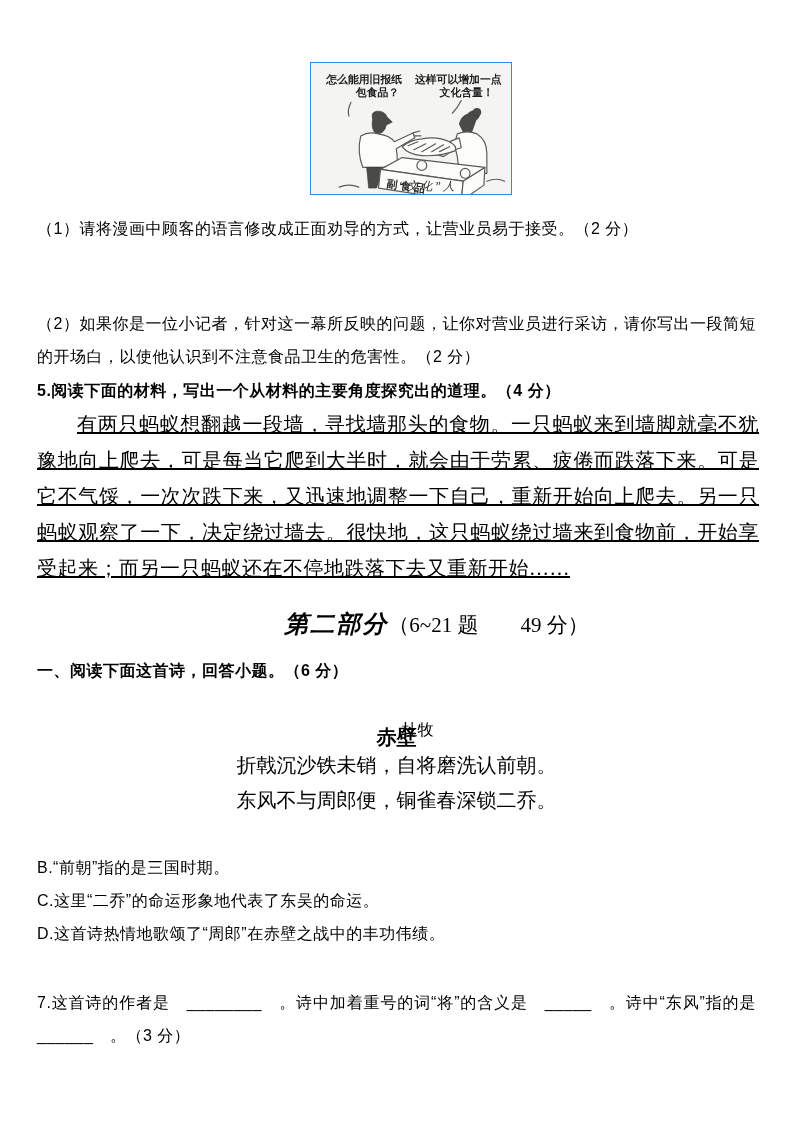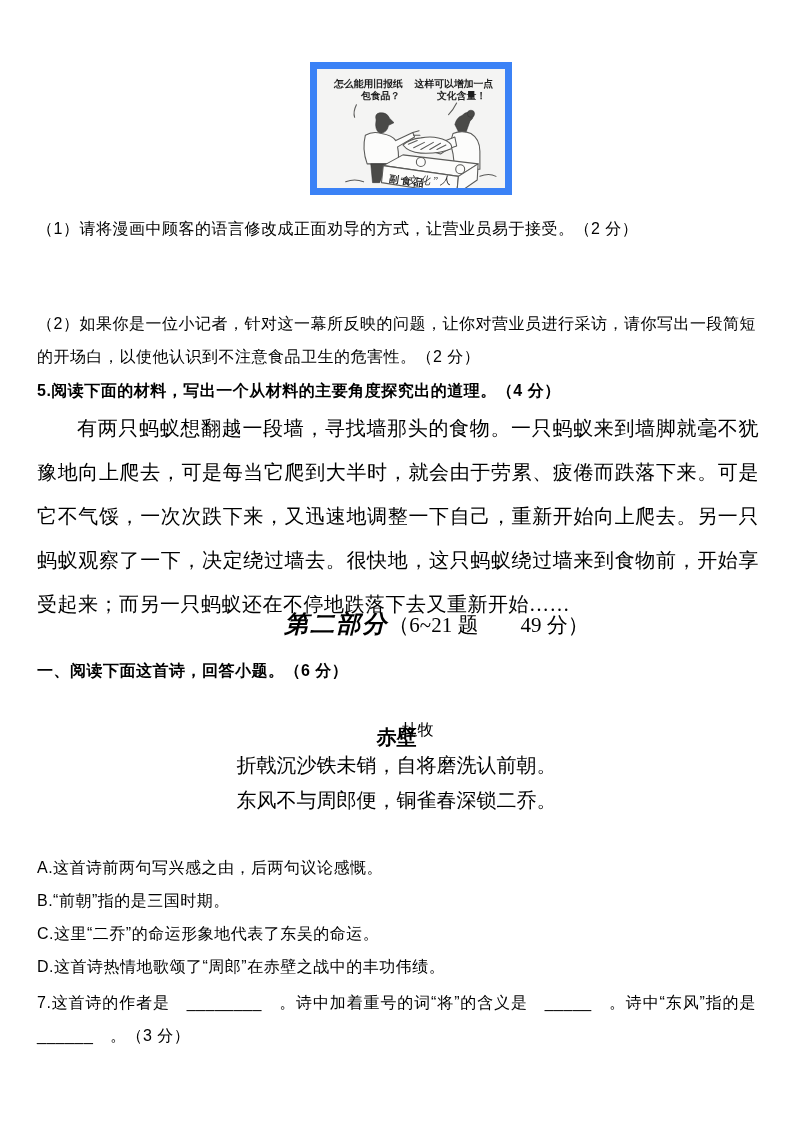--- a/index.html
+++ b/index.html
@@ -17,44 +17,45 @@
     font-size:16px;line-height:33px;
     letter-spacing:0.5px;
     text-align:justify;
   }
   .bold{font-weight:bold;}
   .kaiti{
     font-family:"Liberation Serif","DejaVu Serif",serif;
   }
   .material{
     left:37px;width:722px;
-    font-size:20px;line-height:44px;
+    font-size:20px;line-height:36px;
     text-align:justify;
     text-indent:2em;
     letter-spacing:0.5px;
+    text-decoration:underline;
   }
   .centered{left:0;width:793px;text-align:center;}
   .section-title{font-size:21px;padding-left:40px;}
   .section-title .script{
     font-weight:bold;font-size:24px;
     font-family:"Liberation Serif","DejaVu Serif",serif;
     font-style:italic;
     letter-spacing:2px;
   }
   .section-title .paren{
     font-family:"Liberation Serif","DejaVu Serif",serif;
     font-size:21px;
   }
   .poem{font-size:20px;}
   .poem-title{font-weight:bold;font-size:20px;margin-top:36px;}
   .options .opt{height:33px;line-height:33px;}
   .cartoon{
     left:310px;top:62px;width:202px;height:133px;
     background:#f4f4f3;
-    border:7px solid #3b82f6;
+    border:1px solid #3b82f6;
     box-sizing:border-box;
   }
   .cartoon svg{display:block;width:100%;height:100%;}
   .stroke{fill:none;stroke:#5a5a58;stroke-width:1.2;stroke-linecap:round;}
   .dark{fill:#4a4a48;stroke:#333;stroke-width:0.6;}
   .white-fill{fill:#fcfcfb;stroke:#5a5a58;stroke-width:1.2;stroke-linejoin:round;}
   .speech{
     font-family:"Liberation Sans",sans-serif;
     font-weight:bold;font-size:11px;fill:#1c1c1c;
   }
@@ -119,21 +120,20 @@
     <span class="script">第二部分</span><span class="paren">（6~21 题　　49 分）</span>
   </div>
   <div class="abs body-text bold" style="top:654px;">一、阅读下面这首诗，回答小题。（6 分）</div>
 
   <div class="abs centered kaiti poem poem-title" style="top:688px;">赤壁</div>
   <div class="abs centered kaiti poem" style="top:720px;font-size:16px;padding-left:21px;">杜牧</div>
   <div class="abs centered kaiti poem" style="top:752px;">折戟沉沙铁未销，自将磨洗认前朝。</div>
   <div class="abs centered kaiti poem" style="top:787px;">东风不与周郎便，铜雀春深锁二乔。</div>
 
   <div class="abs body-text options" style="top:851px;">
-    <div class="opt">A.这首诗前两句写兴感之由，后两句议论感慨。</div>
     <div class="opt">B.“前朝”指的是三国时期。</div>
     <div class="opt">C.这里“二乔”的命运形象地代表了东吴的命运。</div>
     <div class="opt">D.这首诗热情地歌颂了“周郎”在赤壁之战中的丰功伟绩。</div>
   </div>
 
   <div class="abs body-text" style="top:986px;">7.这首诗的作者是　________　。诗中加着重号的词“将”的含义是　_____　。诗中“东风”指的是______　。（3 分）</div>
 
 </div>
 
 </body></html>

